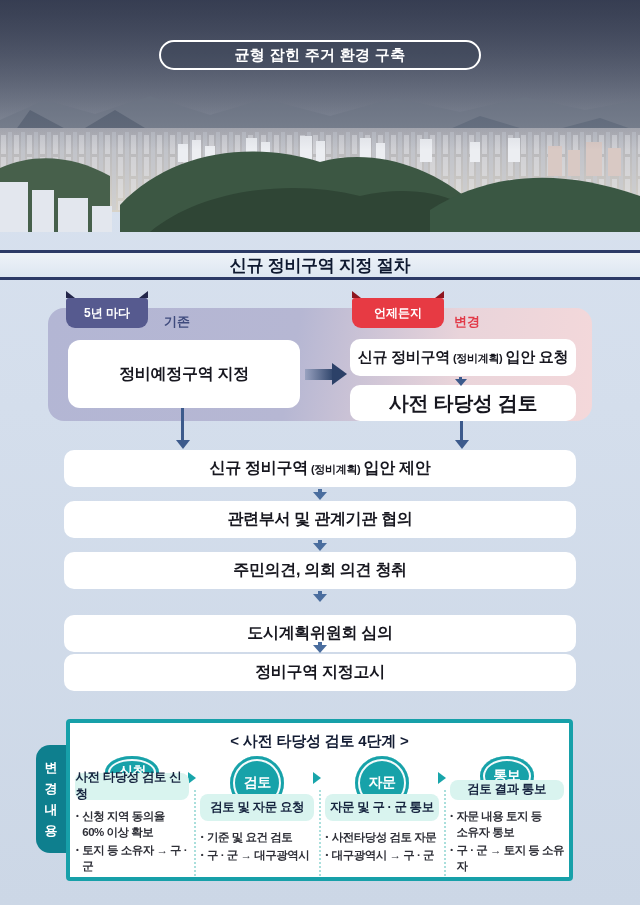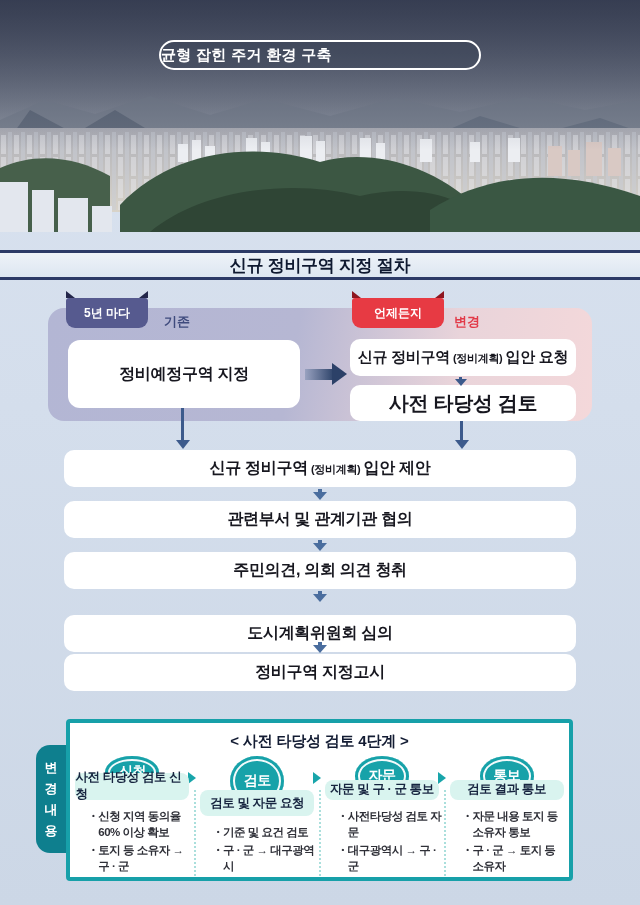--- a/index.html
+++ b/index.html
@@ -8,21 +8,21 @@
     font-family:"Liberation Sans","DejaVu Sans",sans-serif;
     background:linear-gradient(180deg,#dae3f0 0%,#d4deec 45%,#ccd7e6 100%);
   }
   
   .hero { position:absolute; left:0; top:0; width:640px; height:232px; }
   .hero svg { display:block; }
   .hero-banner {
     position:absolute; left:159px; top:40px; width:322px; height:30px;
     border:2px solid #ffffff; border-radius:18px; box-sizing:border-box;
     background:rgba(56,64,84,.42);
-    display:flex; align-items:center; 
+    display:flex; align-items:center; justify-content:center;
     color:#ffffff; font-size:15px; font-weight:700; letter-spacing:.3px;
   }
   
   .title-band {
     position:absolute; left:0; top:250px; width:640px; height:30px; box-sizing:border-box;
     border-top:3px solid #2c3a66; border-bottom:3px solid #2c3a66;
     background:linear-gradient(180deg,#eef2f8,#dde6f1);
     display:flex; align-items:center; justify-content:center;
   }
   .title-band h1 { margin:16px; font-size:17px; font-weight:800; color:#0f1930; letter-spacing:-.3px; }
@@ -94,21 +94,21 @@
     width:54px; height:54px; border-radius:50%; background:#17a2a9; z-index:1;
     box-shadow: inset 0 0 0 3px #17a2a9, inset 0 0 0 5px rgba(255,255,255,.95);
     display:flex; align-items:center; justify-content:center;
     color:#ffffff; font-size:14px; font-weight:800; letter-spacing:-.5px;
   }
   .step-header {
     margin-top:-16px; width:114px; height:27px; background:#d9f4ef; border-radius:8px; z-index:2;
     display:flex; align-items:center; justify-content:center;
     font-size:12.5px; font-weight:700; color:#16243f; letter-spacing:-.4px;
   }
-  .bullets { margin:8px 0 0; padding:0 2px 0 22px; list-style:none; width:100%; box-sizing:border-box; }
+  .bullets { margin:8px 0 0; padding:0 2px 0 6px; list-style:none; width:100%; box-sizing:border-box; }
   .bullets li { display:flex; gap:4px; font-size:11.5px; font-weight:700; color:#2f3038;
                 line-height:1.4; letter-spacing:-.5px; margin-bottom:2px; }
   .bullets li::before { content:"•"; font-size:8px; line-height:2; color:#2f3038; }
   .bullet-text { white-space:pre-line; }
   .sep { position:absolute; top:34px; height:86px; border-left:2px dotted #aadfdc; }
   .sep1 { left:124px; } .sep2 { left:249px; } .sep3 { left:374px; }
   .step-arrow { position:absolute; top:16px; width:0; height:0;
                 border-left:8px solid #18a5aa; border-top:6px solid transparent; border-bottom:6px solid transparent; }
   .sa1 { left:118px; } .sa2 { left:243px; } .sa3 { left:368px; }
   

